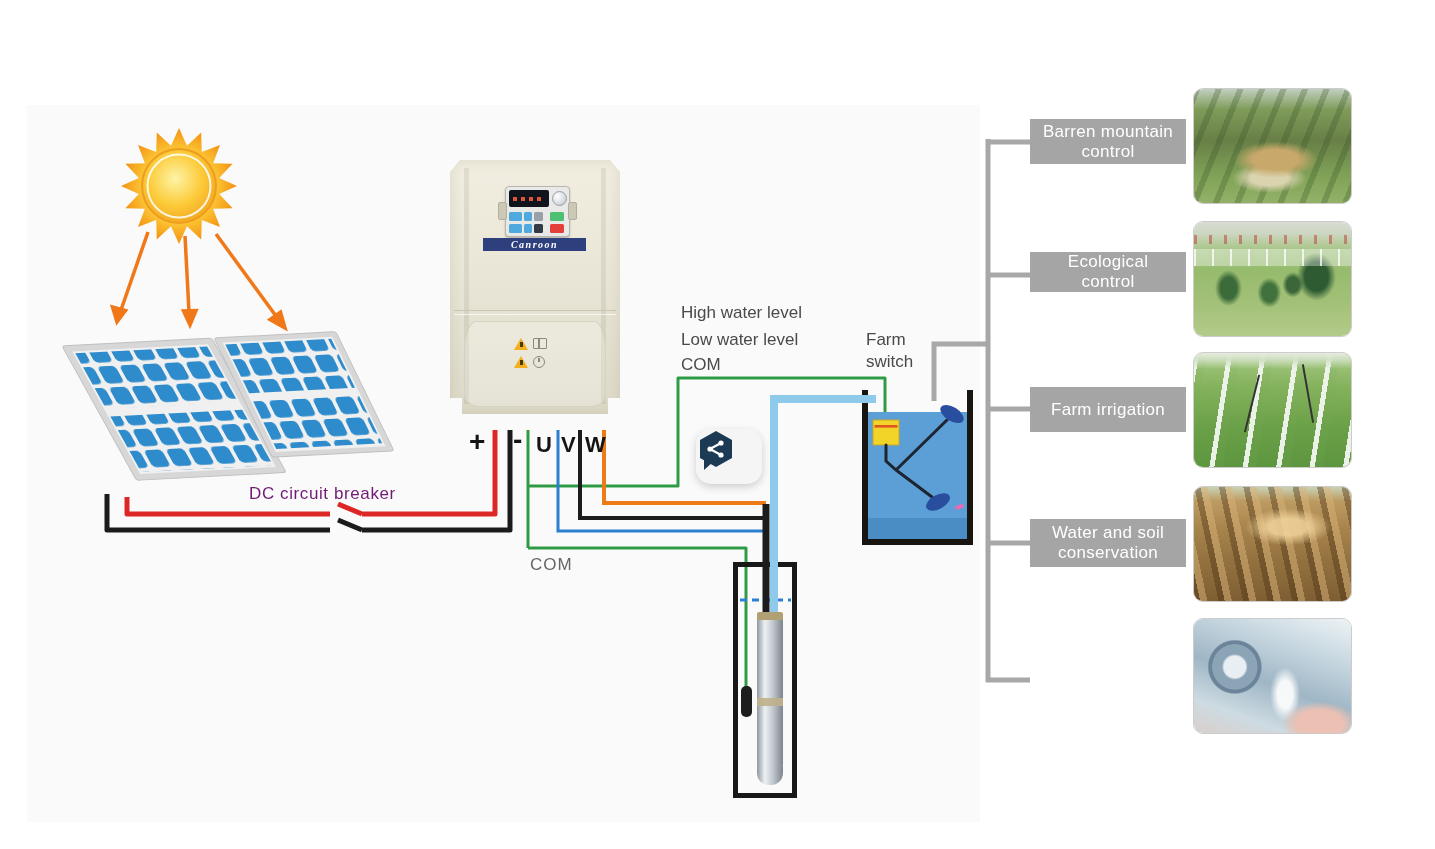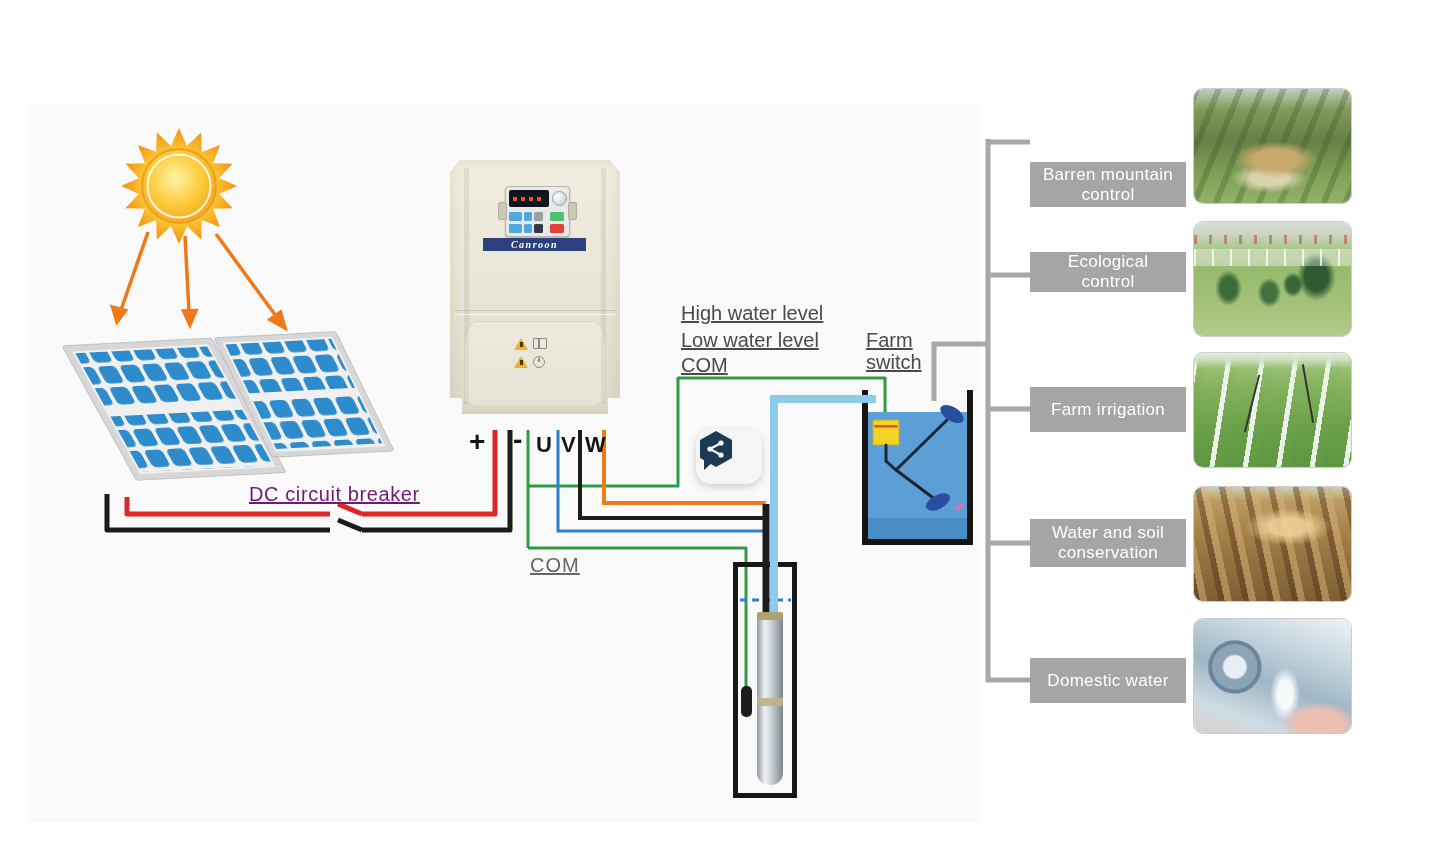--- a/index.html
+++ b/index.html
@@ -1,21 +1,21 @@
 <!DOCTYPE html>
 <html><head>
 <meta charset="utf-8">
 <style>
   html,body{margin:0;padding:0;background:#ffffff;}
   #stage{position:relative;width:1435px;height:849px;background:#ffffff;overflow:hidden;
          font-family:"Liberation Sans", sans-serif;}
   #bg-panel{position:absolute;left:27px;top:105px;width:953px;height:717px;background:#fafafa;}
   svg{position:absolute;left:0;top:0;}
 
-  .lbl{position:absolute;color:#4a4a4a;font-size:20px;line-height:22px;white-space:pre;text-decoration:underline;}
+  .lbl{position:absolute;color:#4a4a4a;font-size:17px;line-height:22px;white-space:pre;}
   .lbl-gray{color:#701a75;}
   .term{position:absolute;color:#141414;font-weight:bold;}
   .term-big{font-size:28px;line-height:28px;}
   .term-med{font-size:22px;line-height:24px;}
 
   
   #inverter{position:absolute;left:450px;top:160px;width:170px;height:254px;
     background:linear-gradient(180deg,#f1ede0 0%,#eae6d7 45%,#ddd9c8 100%);
     clip-path:polygon(10px 0,160px 0,170px 12px,170px 238px,158px 238px,158px 254px,12px 254px,12px 238px,0 238px,0 12px);
     box-shadow:inset 0 0 14px rgba(120,110,80,.18);}
@@ -48,21 +48,21 @@
   .ic-clock:after{content:"";position:absolute;left:4px;top:1px;width:1.5px;height:4px;background:#8a8a82;}
 
   
   #watermark{position:absolute;left:696px;top:429px;width:66px;height:55px;border-radius:15px;
     background:#f5f5f6;box-shadow:0 3px 8px rgba(0,0,0,.18);display:flex;align-items:center;justify-content:center;}
 
   
   .app-label{position:absolute;left:1030px;width:156px;background:#a5a5a5;color:#ffffff;
     display:flex;flex-direction:column;justify-content:center;align-items:center;
     font-size:17px;line-height:20px;font-weight:300;letter-spacing:.3px;text-align:center;}
-  .app-label.r0{top:119px;height:45px;margin-top:43px;} .app-label.r1{top:252px;height:40px;}
+  .app-label.r0{top:119px;height:45px;} .app-label.r1{top:252px;height:40px;}
   .app-label.r2{top:387px;height:45px;} .app-label.r3{top:519px;height:48px;align-items:center;}
   .app-label.r4{top:658px;height:45px;}
   .app-photo{position:absolute;left:1193px;width:157px;height:114px;border-radius:10px;
     border:1px solid #cccccc;overflow:hidden;}
   .app-photo.r0{top:88px;} .app-photo.r1{top:221px;} .app-photo.r2{top:352px;}
   .app-photo.r3{top:486px;} .app-photo.r4{top:618px;}
 
   .img-barren{width:100%;height:100%;background:
     radial-gradient(ellipse 60px 26px at 52% 62%,#c9a96b 0 38%,rgba(201,169,107,0) 70%),
     radial-gradient(ellipse 50px 20px at 48% 78%,#d9d3ae 0 38%,rgba(217,211,174,0) 75%),
@@ -264,23 +264,20 @@
     <span>Ecological</span>
     <span>control</span>
   </div>
   <div class="app-label r2">
     <span>Farm irrigation</span>
   </div>
   <div class="app-label r3">
     <span>Water and soil</span>
     <span>conservation</span>
   </div>
-  <div class="app-label r4">
-    <span>Domestic water</span>
-  </div>
 
   <div class="app-photo r0">
       <div class="img-barren"></div>
     </div>
   <div class="app-photo r1">
     <div class="img-eco"></div>
     <div class="eco-flags"></div>
     <div class="eco-fence"></div>
   </div>
   <div class="app-photo r2">

